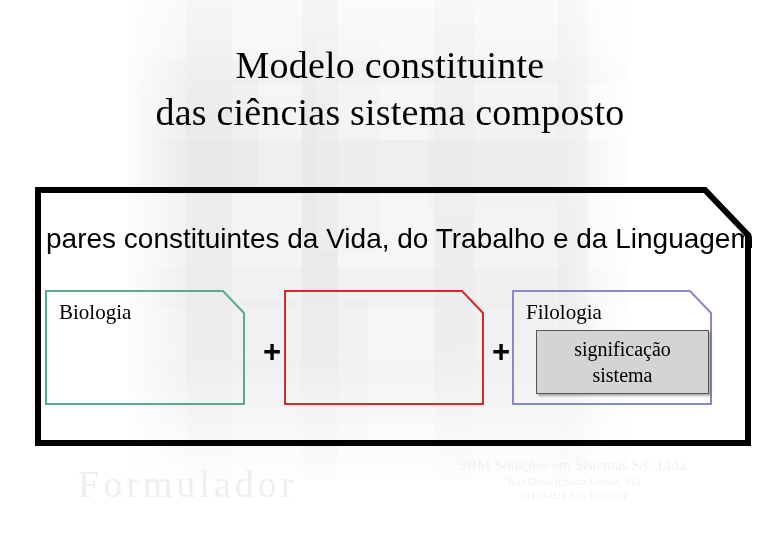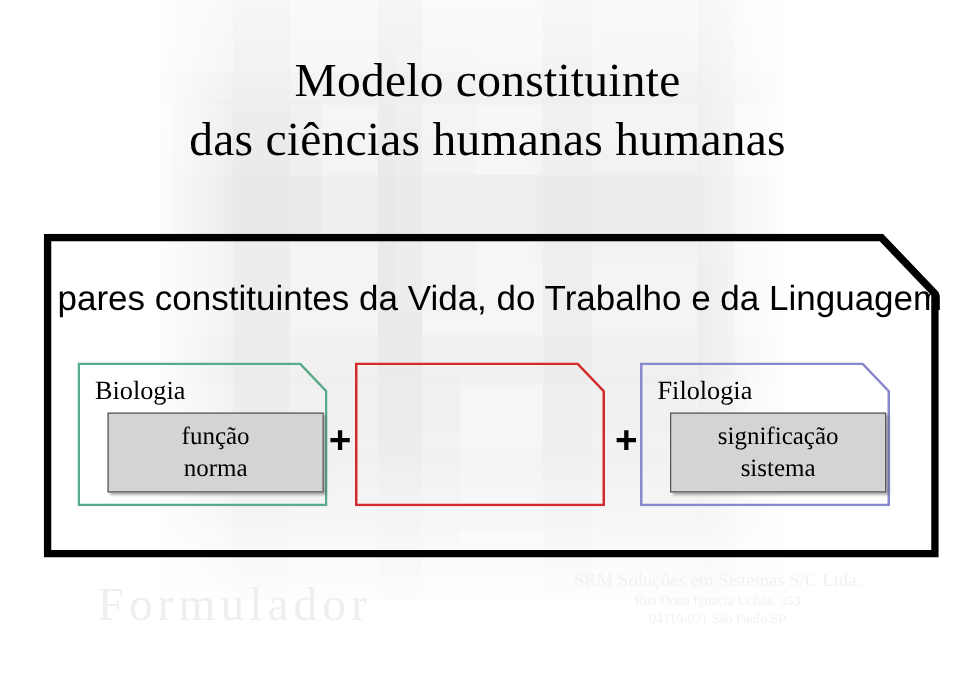--- a/index.html
+++ b/index.html
@@ -128,21 +128,21 @@
   .pair-box {
     position: absolute;
     top: 0;
     width: 200px;
     height: 115px;
   }
   .pair-box .cframe {
     position: absolute;
     inset: 0;
   }
-  .pair-1 { left: 27px; border-radius: 18px; }
+  .pair-1 { left: 10px; border-radius: 18px; }
   .pair-2 { left: 249px; }
   .pair-3 { left: 477px; }
 
   .pair-label {
     position: absolute;
     left: 14px;
     top: 10px;
     font-family: "Liberation Serif", serif;
     font-size: 21px;
     color: #000000;
@@ -234,41 +234,37 @@
     <div class="band b1"></div>
     <div class="band b2"></div>
     <div class="band b3"></div>
     <div class="band b4"></div>
     <div class="fade"></div>
     <div class="fade-x"></div>
   </div>
 
   <div class="title">
     <span class="title-line">Modelo constituinte</span>
-    <span class="title-line">das ciências humanas humanas</span>
+    <span class="title-line">das ciências sistema composto</span>
   </div>
 
   <div class="main-box">
     <svg class="frame" viewBox="0 0 716 259" preserveAspectRatio="none">
       <polygon points="3,3 670,3 713,48 713,256 3,256" fill="none" stroke="#000000" stroke-width="6" stroke-linejoin="miter"></polygon>
     </svg>
 
     <div class="subtitle">pares constituintes da Vida, do Trabalho e da Linguagem</div>
 
     <div class="pairs-row">
 
       <div class="pair-box pair-1">
         <svg class="cframe" viewBox="0 0 200 115" preserveAspectRatio="none">
           <polygon points="1,1 178,1 199,23 199,114 1,114" fill="none" stroke="#5aab8a" stroke-width="2" stroke-linejoin="miter"></polygon>
         </svg>
         <div class="pair-label">Biologia</div>
-        <div class="inner-box">
-          <span class="term">função</span>
-          <span class="term">norma</span>
-        </div>
       </div>
 
       <div class="plus plus-1">+</div>
 
       <div class="pair-box pair-2">
         <svg class="cframe" viewBox="0 0 200 115" preserveAspectRatio="none">
           <polygon points="1,1 178,1 199,23 199,114 1,114" fill="none" stroke="#d42a2a" stroke-width="2" stroke-linejoin="miter"></polygon>
         </svg>
       </div>
 

